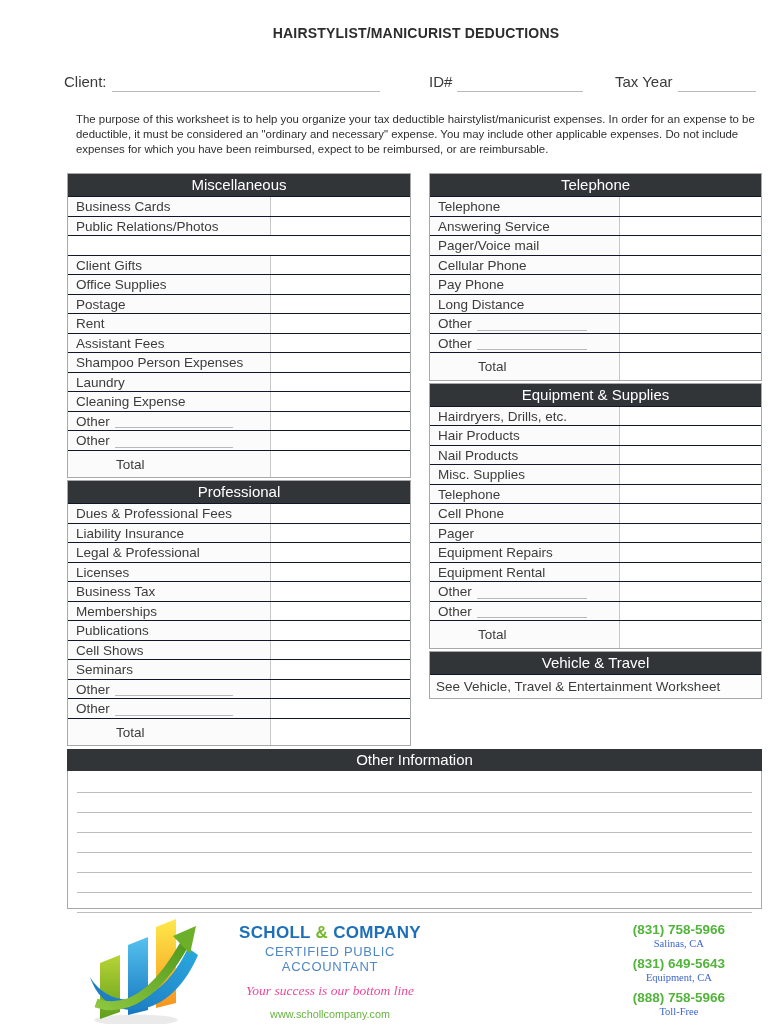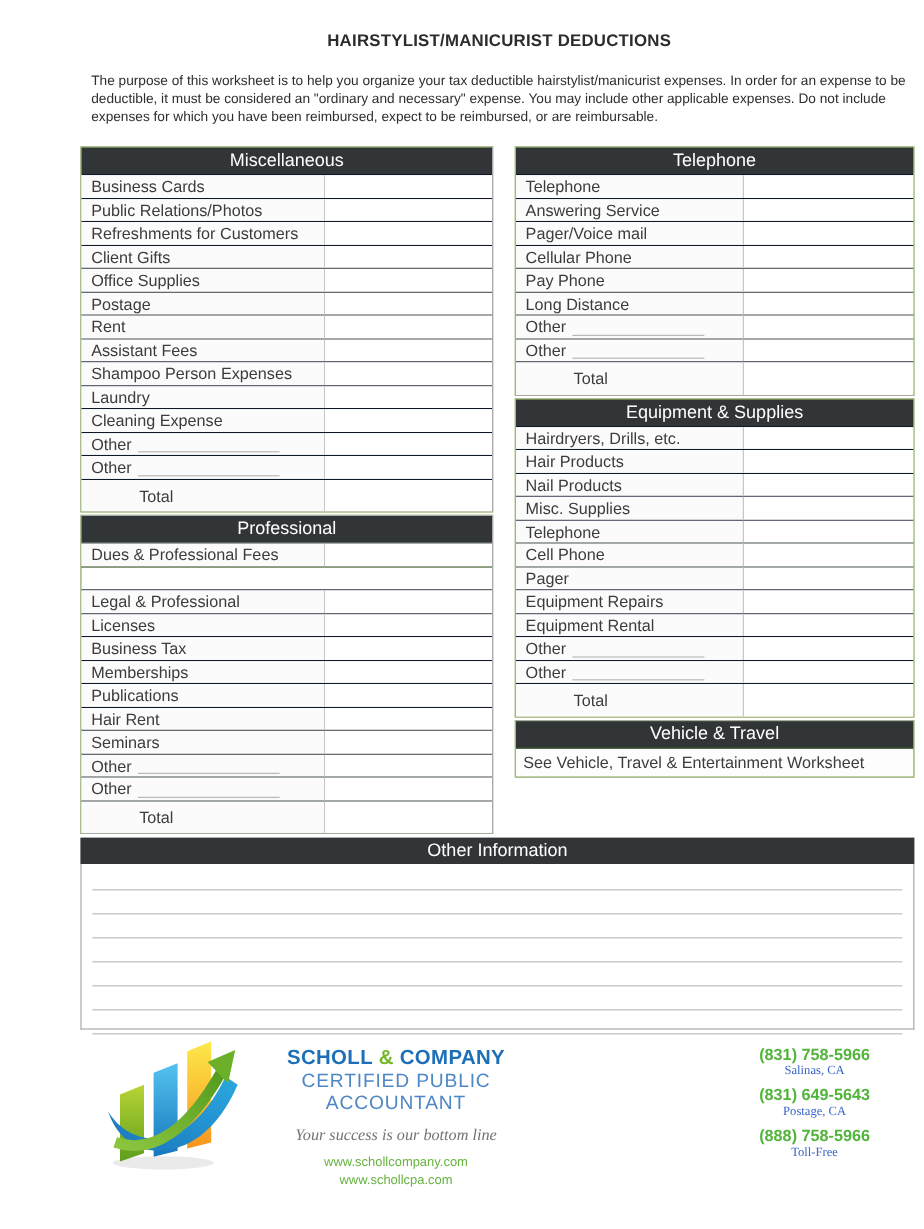--- a/index.html
+++ b/index.html
@@ -46,53 +46,66 @@
   .other-info{margin:3px 39px 0 36px;}
   .oi-box{border:1px solid #a9a9a9;border-top:none;height:135px;padding-top:2px;box-sizing:content-box;}
   .oi-line{height:19px;margin:0 9px;border-bottom:1px solid #bdbdbd;}
   
   .footer{display:flex;align-items:flex-start;margin-top:6px;padding-left:57px;}
   .logo{width:125px;height:112px;flex:none;}
   .company{margin-left:12px;width:210px;text-align:center;padding-top:8px;}
   .cname{font-size:17px;font-weight:bold;letter-spacing:.3px;line-height:20px;}
   .c-blue{color:#1d6fb8;}
   .c-green{color:#74b72a;}
-  .ccpa{font-size:16px;color:#4e87c5;letter-spacing:.7px;margin-top:1px;}
+  .ccpa{font-size:13px;color:#4e87c5;letter-spacing:.7px;margin-top:1px;}
   .cmotto{font-family:"Liberation Serif",serif;font-style:italic;font-size:13.5px;
-          color:#737373;margin-top:9px;}
+          color:#ec4899;margin-top:9px;}
   .curl{font-size:10.8px;color:#67b33f;margin-top:3px;}
   .curl.first{margin-top:9px;}
   .phones{margin-left:auto;margin-right:76px;text-align:center;padding-top:6px;}
   .phone-number{font-size:13.5px;font-weight:bold;color:#52b43b;line-height:17px;}
   .phone-loc{font-size:10.5px;font-family:"Liberation Serif",serif;color:#3b64c8;margin-bottom:6px;}
 </style>
 </head>
 <body>
 
 <div class="page">
 
   <h1 class="title">HAIRSTYLIST/MANICURIST DEDUCTIONS</h1>
 
+  <div class="client-row">
+    <div class="field f-client">
+      <span class="flabel">Client:</span>
+      <span class="fline"></span>
+    </div>
+    <div class="field f-id">
+      <span class="flabel">ID#</span>
+      <span class="fline"></span>
+    </div>
+    <div class="field f-tax">
+      <span class="flabel">Tax Year</span>
+      <span class="fline"></span>
+    </div>
+  </div>
 
   <p class="intro">The purpose of this worksheet is to help you organize your tax deductible hairstylist/manicurist expenses.  In order for an expense  to be deductible, it must be considered an "ordinary and necessary" expense.  You may include other applicable expenses.  Do not include expenses for which you have been reimbursed, expect to be reimbursed, or are reimbursable.</p>
 
   <div class="columns">
     <div class="col col-left">
       <div class="xtable">
           <div class="thead">Miscellaneous</div>
           <div class="trow">
             <div class="tlabel">Business Cards</div>
             <div class="tamount"></div>
           </div>
           <div class="trow">
             <div class="tlabel">Public Relations/Photos</div>
             <div class="tamount"></div>
           </div>
           <div class="trow">
-            <div class="tlabel">Refreshments for Customers</div>
             <div class="tamount"></div>
           </div>
           <div class="trow">
             <div class="tlabel">Client Gifts</div>
             <div class="tamount"></div>
           </div>
           <div class="trow">
             <div class="tlabel">Office Supplies</div>
             <div class="tamount"></div>
           </div>
@@ -139,20 +152,21 @@
             <div class="tamount"></div>
           </div>
         </div>
       <div class="xtable">
           <div class="thead">Professional</div>
           <div class="trow">
             <div class="tlabel">Dues &amp; Professional Fees</div>
             <div class="tamount"></div>
           </div>
           <div class="trow">
+            <div class="tlabel">Liability Insurance</div>
             <div class="tamount"></div>
           </div>
           <div class="trow">
             <div class="tlabel">Legal &amp; Professional</div>
             <div class="tamount"></div>
           </div>
           <div class="trow">
             <div class="tlabel">Licenses</div>
             <div class="tamount"></div>
           </div>
@@ -162,21 +176,21 @@
           </div>
           <div class="trow">
             <div class="tlabel">Memberships</div>
             <div class="tamount"></div>
           </div>
           <div class="trow">
             <div class="tlabel">Publications</div>
             <div class="tamount"></div>
           </div>
           <div class="trow">
-            <div class="tlabel">Hair Rent</div>
+            <div class="tlabel">Cell Shows</div>
             <div class="tamount"></div>
           </div>
           <div class="trow">
             <div class="tlabel">Seminars</div>
             <div class="tamount"></div>
           </div>
           <div class="trow">
             <div class="tlabel">
               <span>Other</span>
               <span class="other-line"></span>
@@ -362,21 +376,21 @@
       <div class="curl first">www.schollcompany.com</div>
       <div class="curl">www.schollcpa.com</div>
     </div>
     <div class="phones" id="phones">
         <div class="phone-group">
           <div class="phone-number">(831) 758-5966</div>
           <div class="phone-loc">Salinas, CA</div>
         </div>
         <div class="phone-group">
           <div class="phone-number">(831) 649-5643</div>
-          <div class="phone-loc">Postage, CA</div>
+          <div class="phone-loc">Equipment, CA</div>
         </div>
         <div class="phone-group">
           <div class="phone-number">(888) 758-5966</div>
           <div class="phone-loc">Toll-Free</div>
         </div>
       </div>
   </div>
 
 </div>
 

